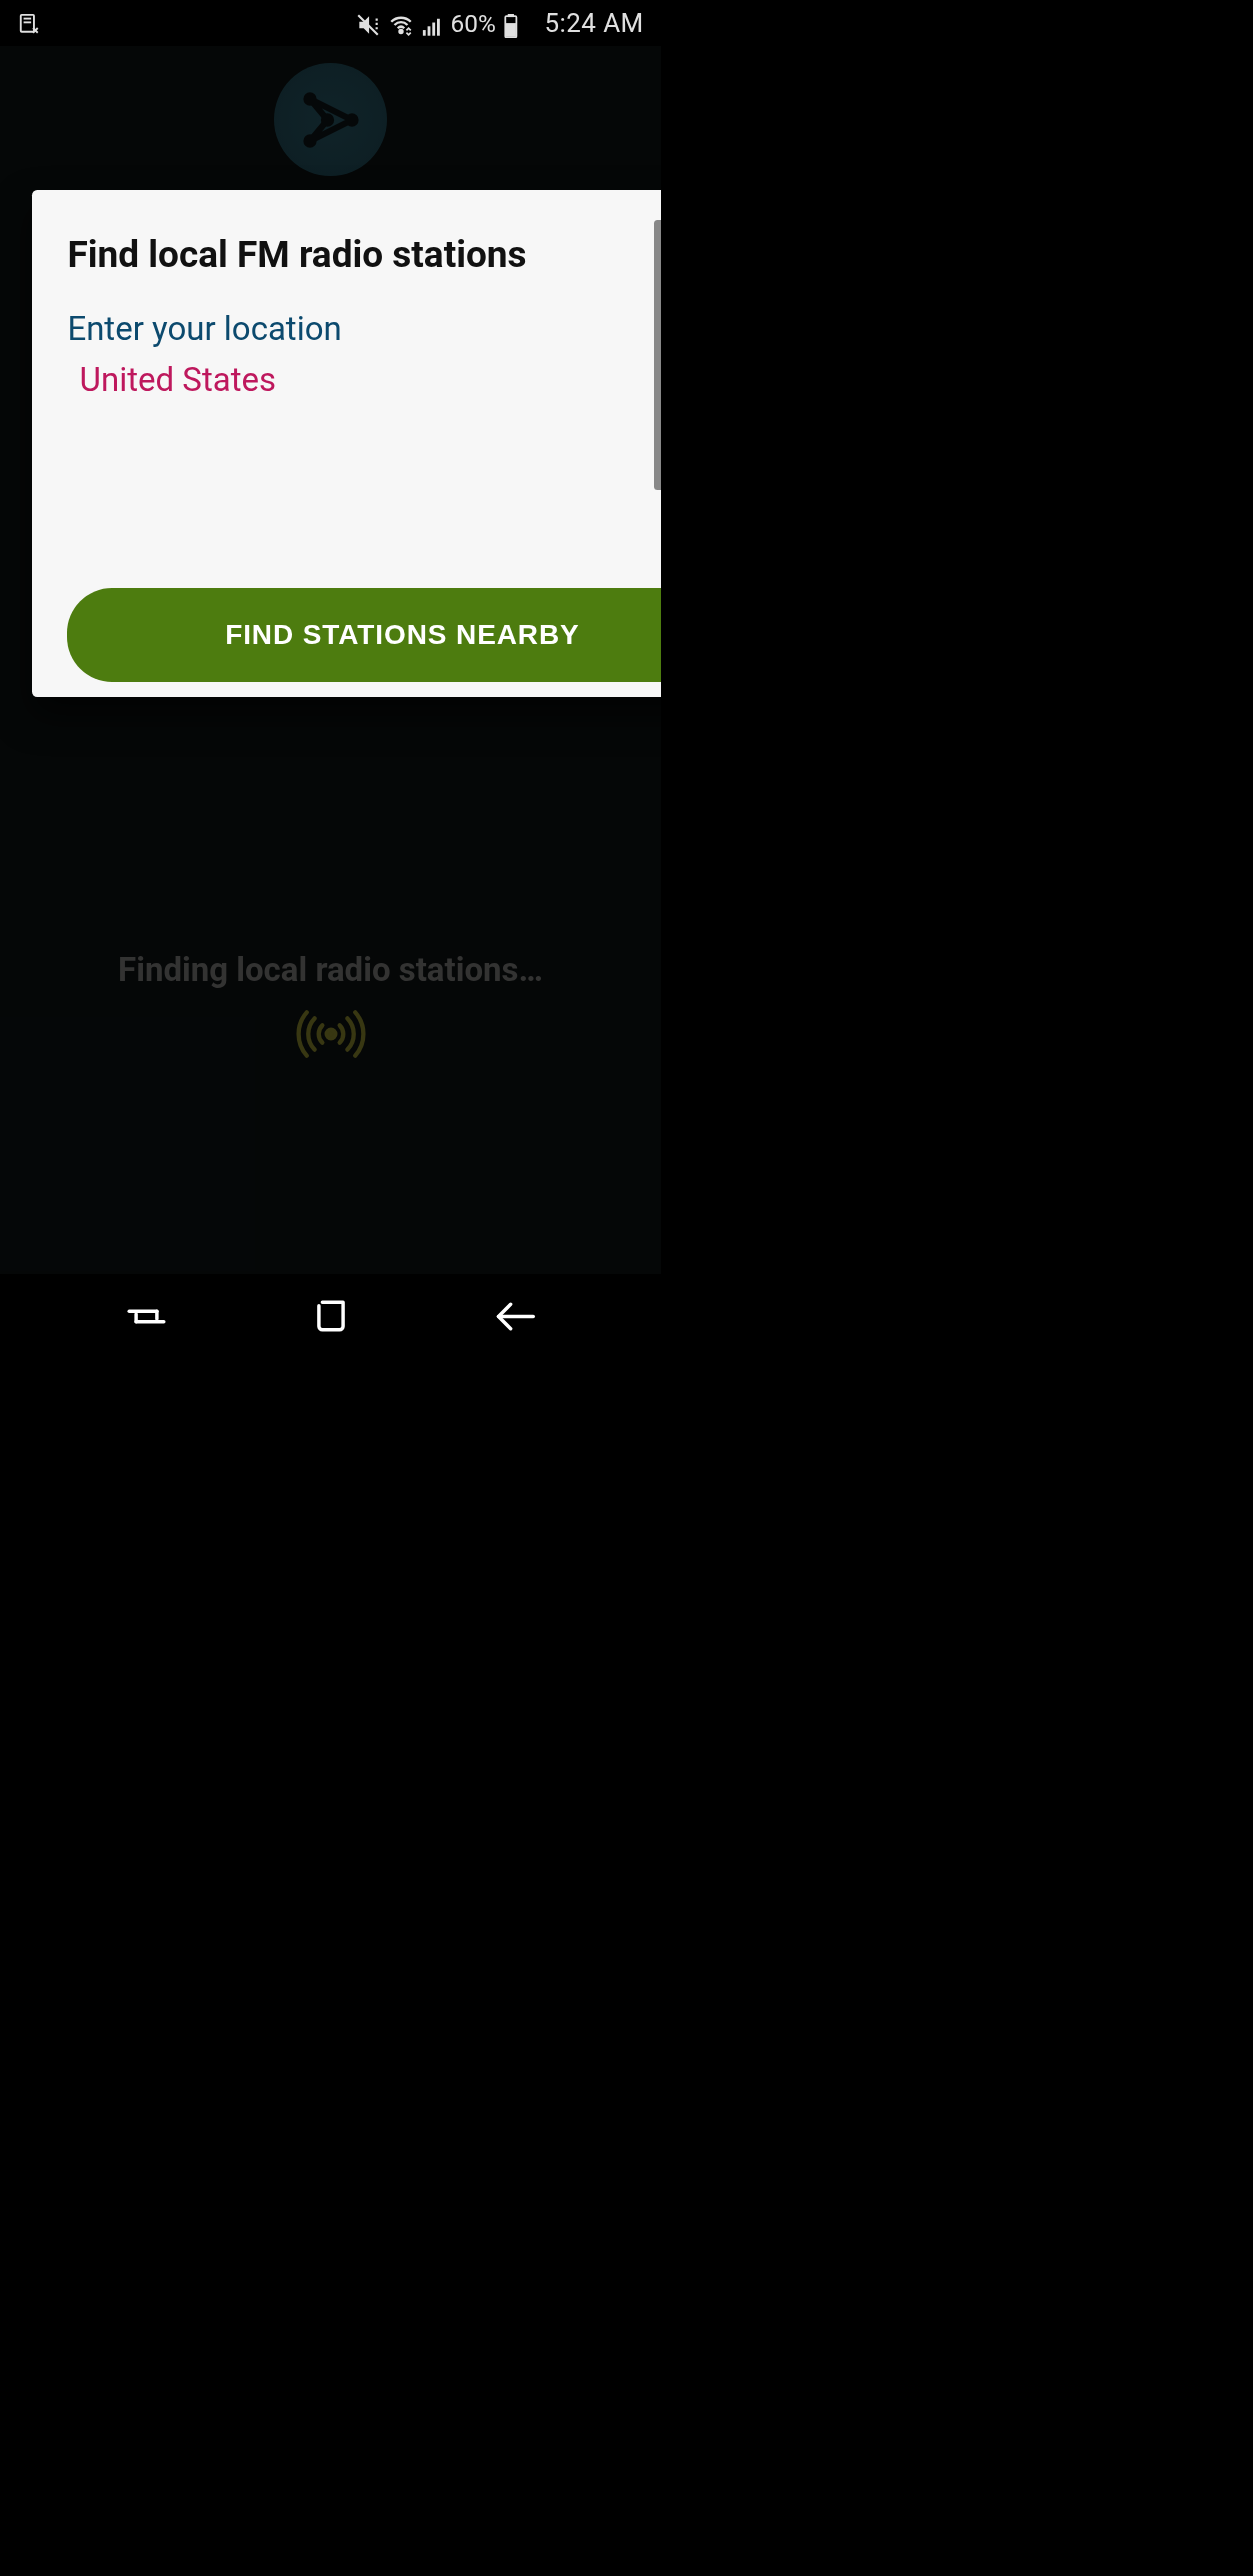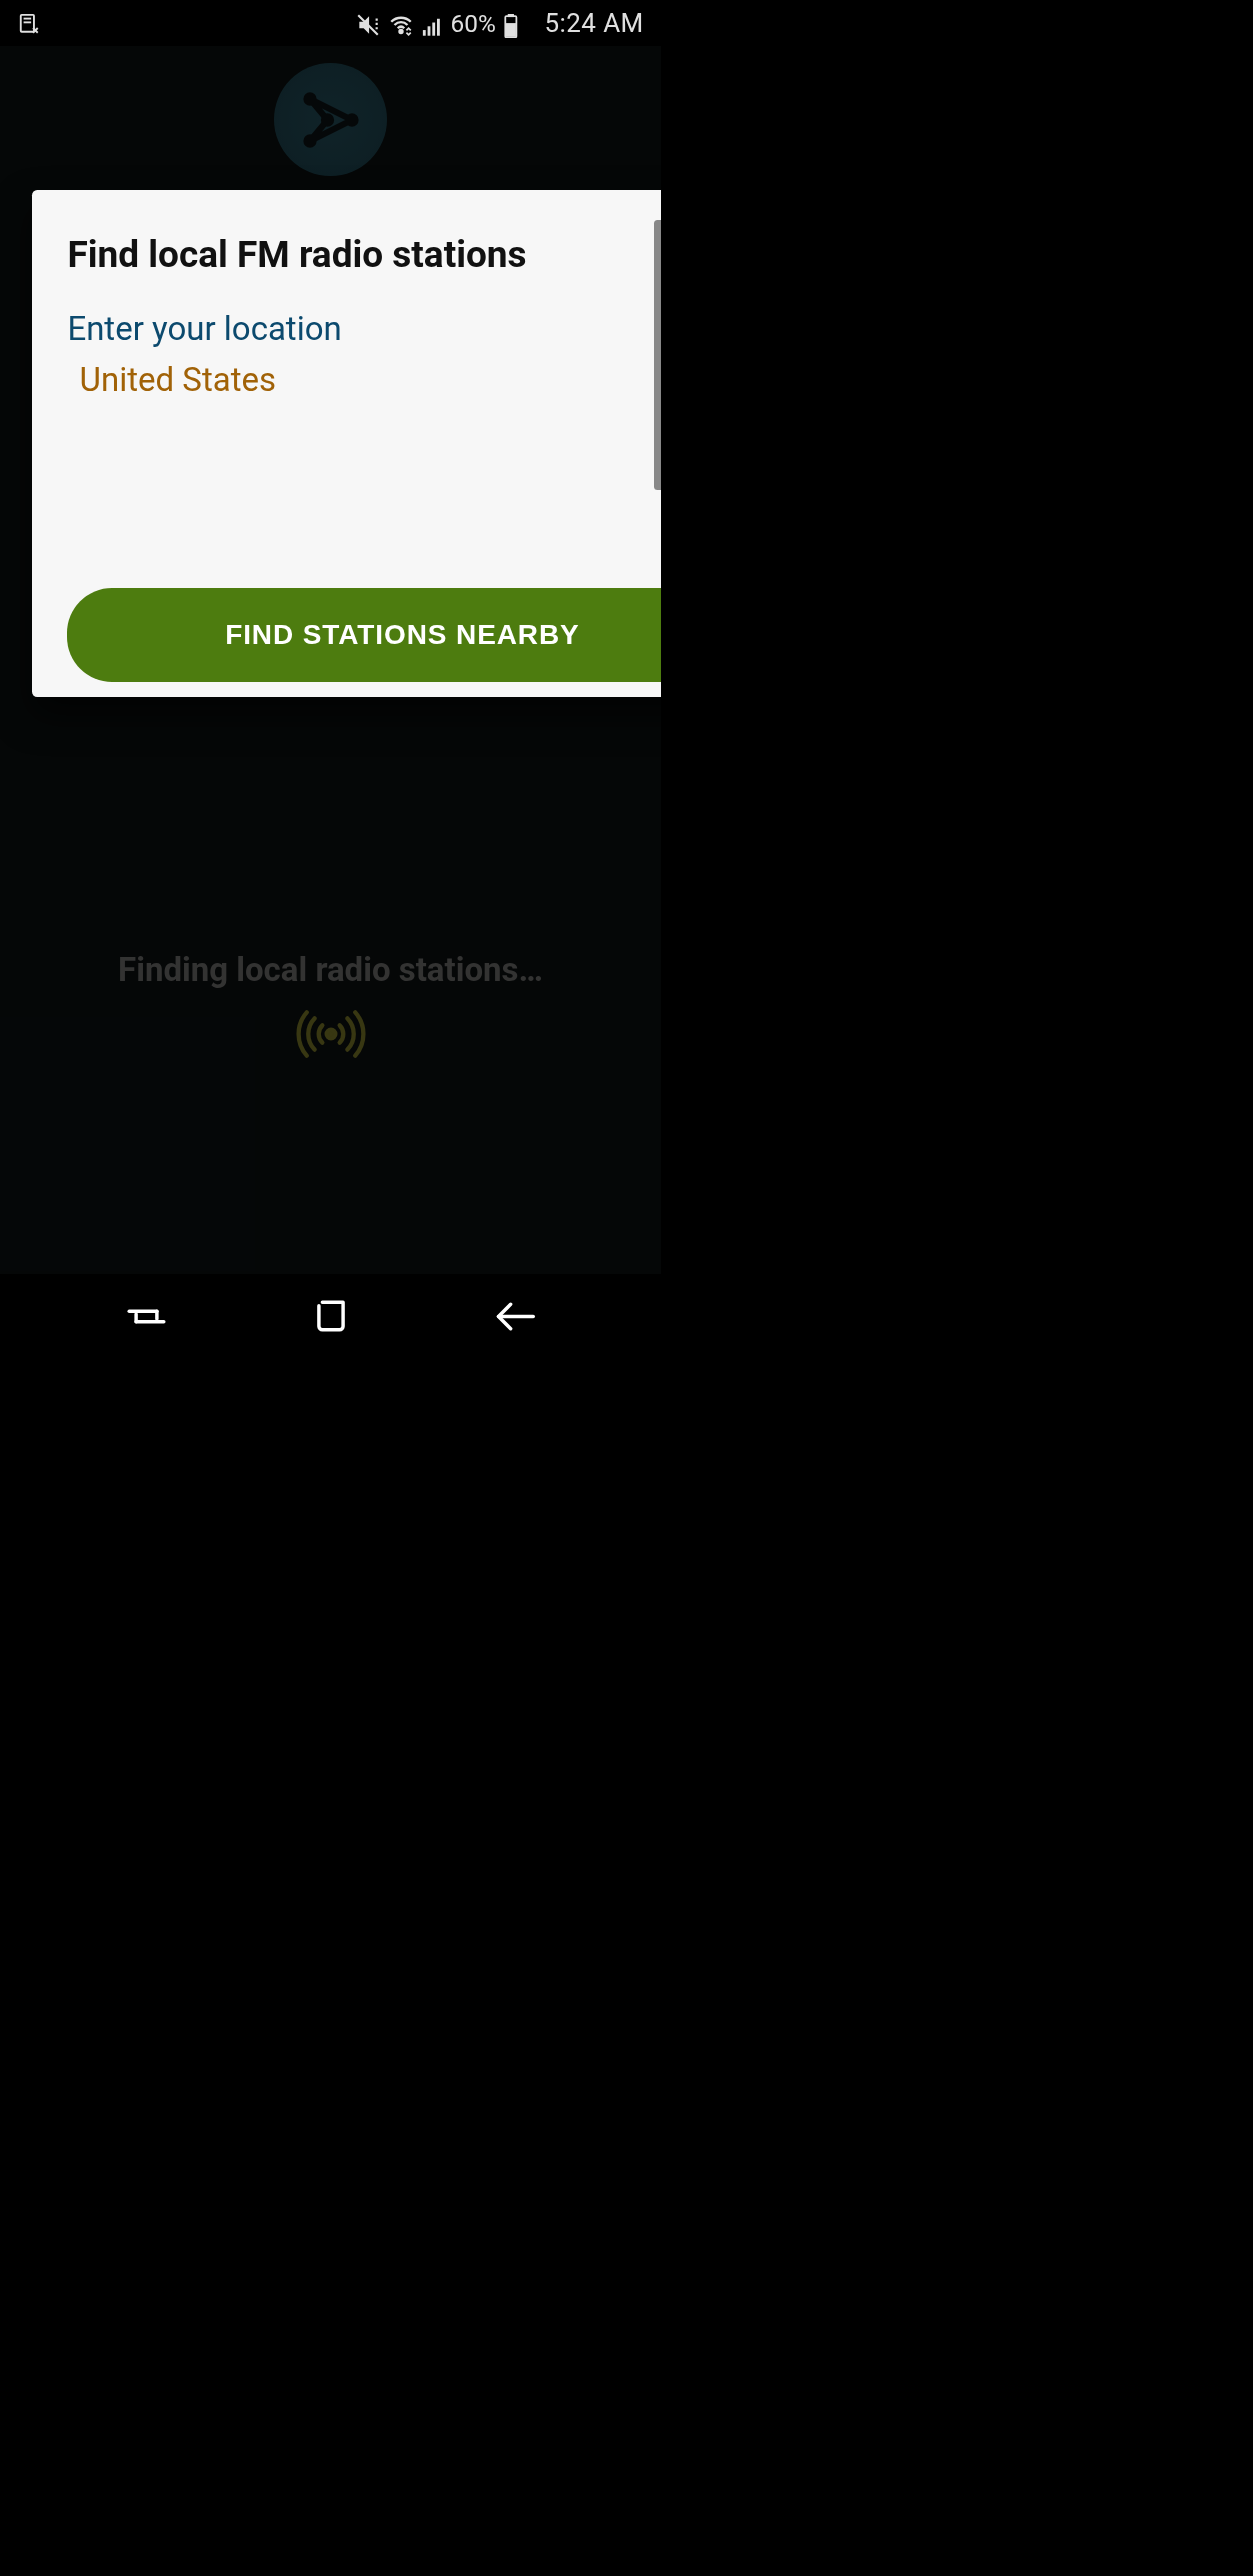--- a/index.html
+++ b/index.html
@@ -100,21 +100,21 @@
   .dialog-sub {
     font-size: 33px;
     color: #0c4a6e;
     margin-bottom: 3.5px;
   }
   .country-select {
     display: flex;
     align-items: center;
     padding: 8.7px 5.2px 14px 12.2px;
     font-size: 33px;
-    color: #a16207;
+    color: #be185d;
     cursor: pointer;
     margin-bottom: 17.4px;
     justify-content: space-between;
   }
   .country-select .val { flex: 1; }
   .spinner-caret {
     width: 0; height: 0;
     border-left: 19px solid transparent;
     border-bottom: 19px solid #9a9a9a;
     margin-right: 5.2px;

